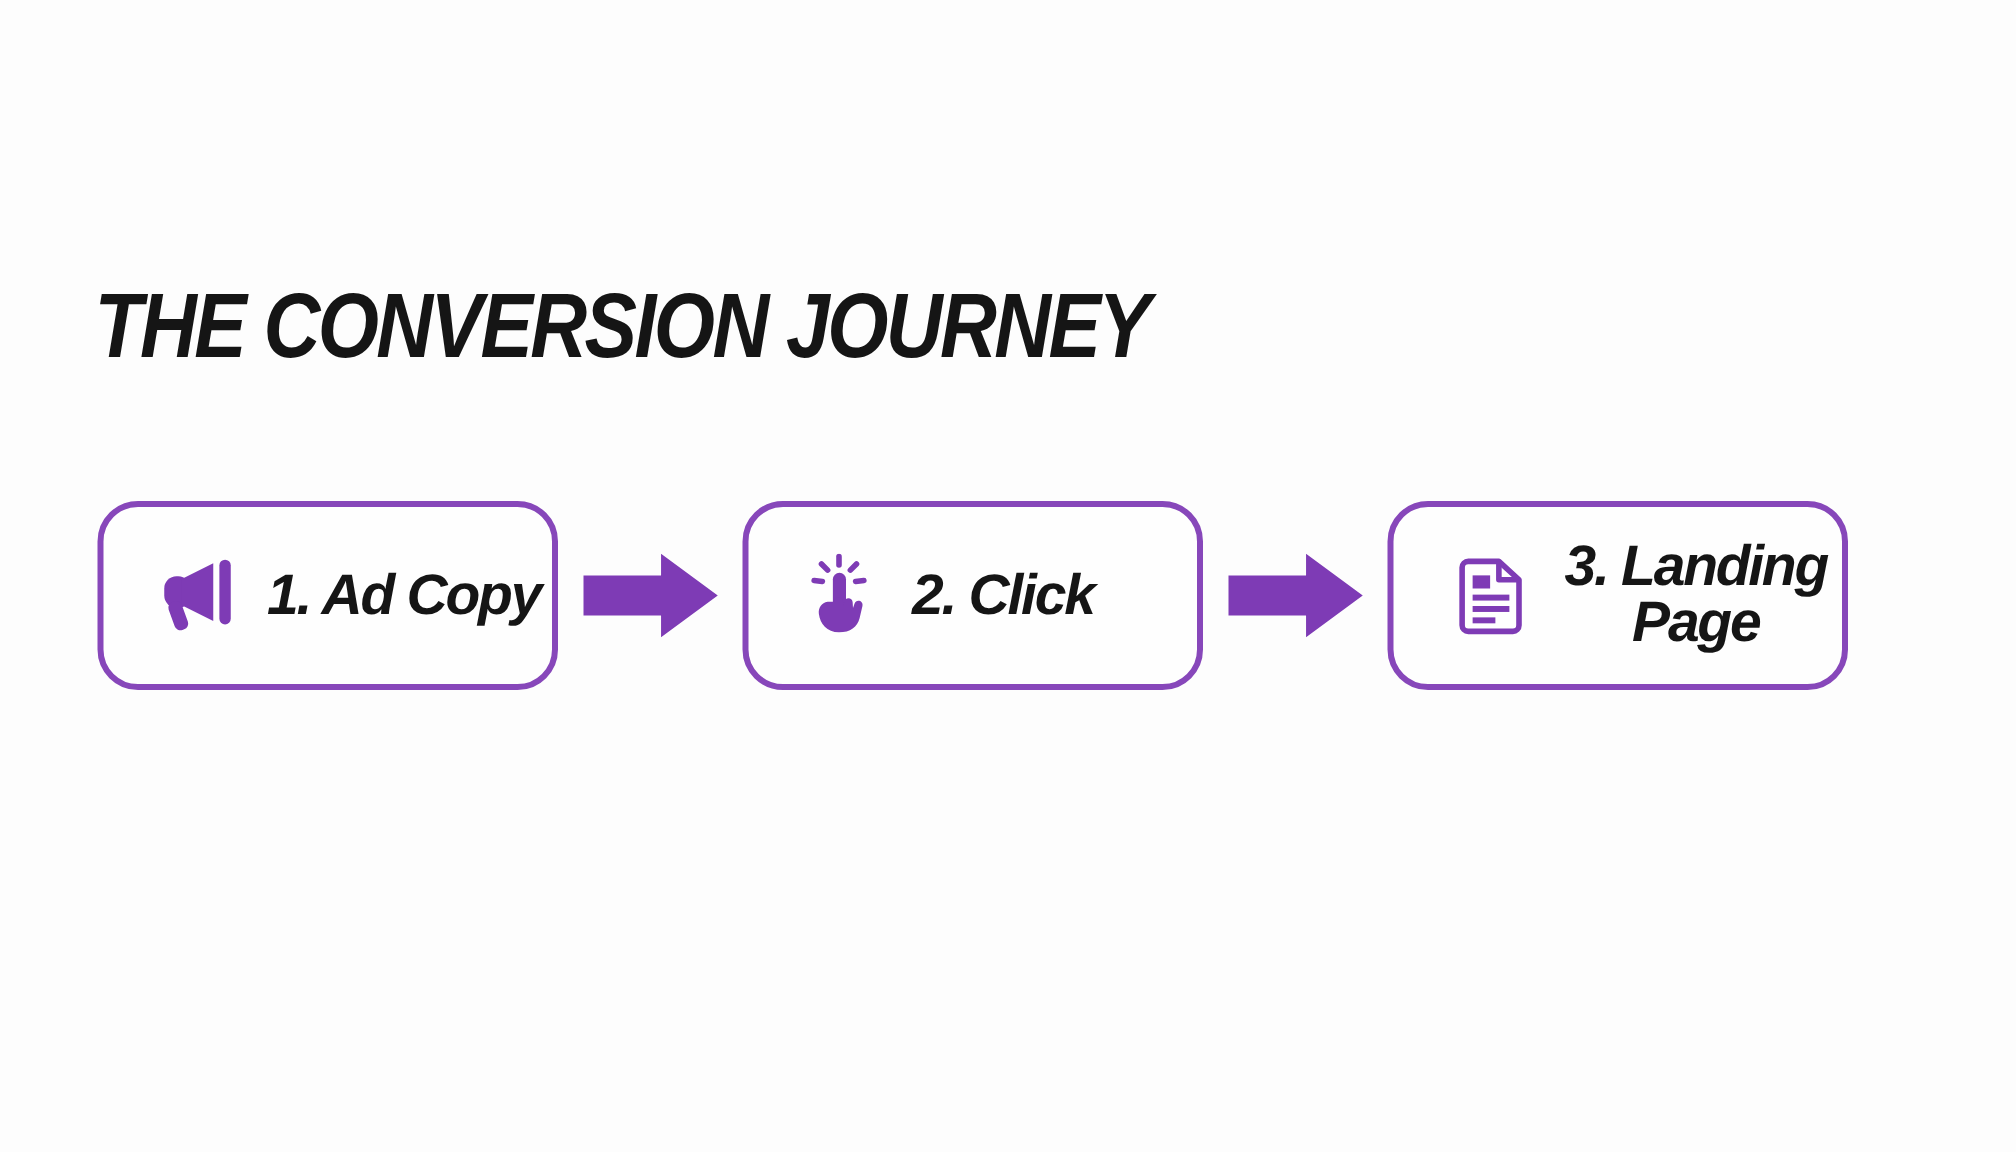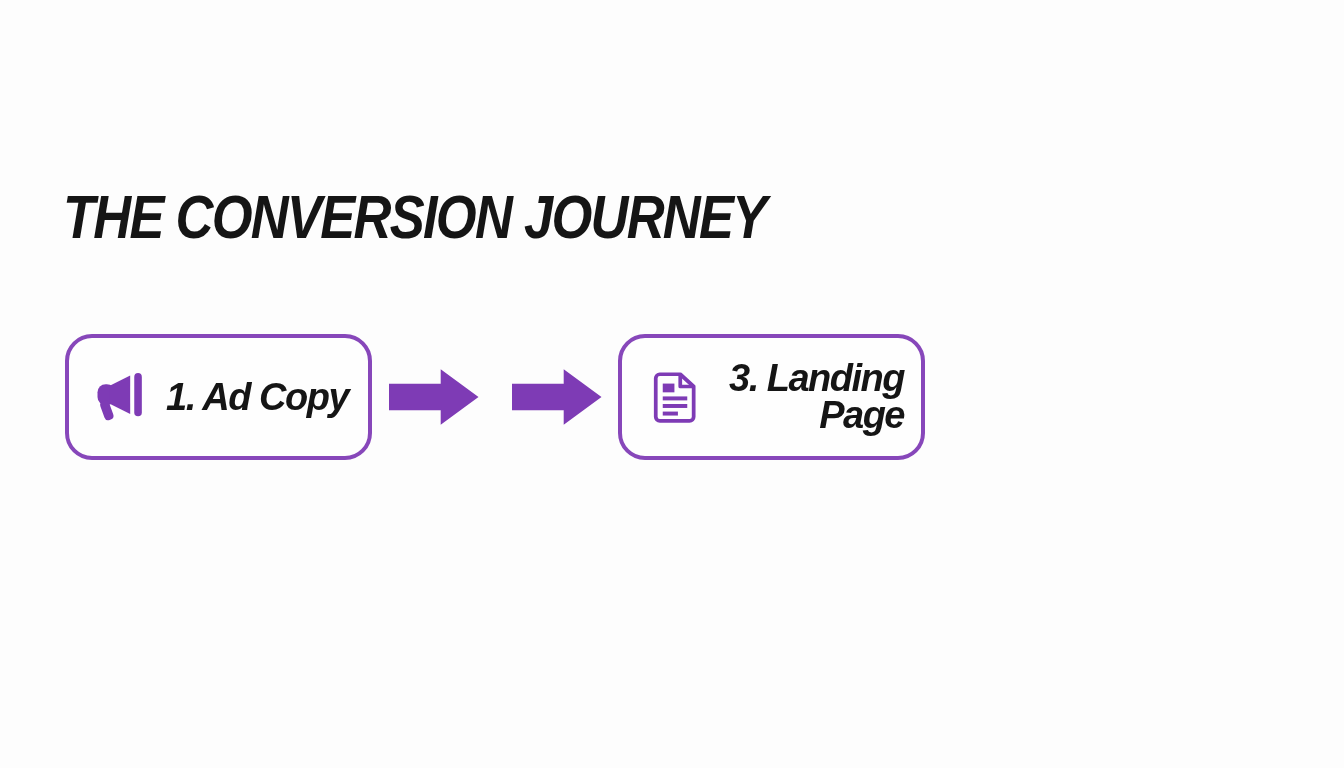--- a/index.html
+++ b/index.html
@@ -38,21 +38,21 @@
     height:126px;
   }
   .step-box{
     width:307px;
     height:126px;
     background:#fefefe;
     border:4px solid var(--border-purple);
     border-radius:27px;
     display:flex;
     align-items:center;
-    padding-left:25px;
+    padding-left:37px;
     gap:16px;
     flex:0 0 auto;
   }
   .step-icon{
     width:56px;
     height:56px;
     flex:0 0 auto;
     color:var(--purple);
     display:flex;
     align-items:center;
@@ -61,21 +61,21 @@
   .step-icon svg{width:100%;height:100%;display:block;}
   .step-label{
     font-size:38px;
     font-weight:bold;
     letter-spacing:-1.5px;
     color:var(--text-dark);
     line-height:1.0;
   }
   .step-label.wrap{
     max-width:185px;
-    text-align:right;
+    text-align:center;
     line-height:0.98;
   }
   .connector{
     width:123px;
     flex:0 0 auto;
     display:flex;
     align-items:center;
     justify-content:center;
   }
   .arrow-right{
@@ -103,20 +103,38 @@
           <rect x="7" y="27" width="8" height="17" rx="3.5" transform="rotate(-20 11 35.5)"></rect>
         </svg>
       </span>
       <span class="step-label">1. Ad Copy</span>
     </div>
 
     <div class="connector">
       <div class="arrow-right"></div>
     </div>
 
+    <div class="step-box">
+      <span class="step-icon">
+        <svg viewBox="0 0 48 48" aria-hidden="true">
+          <g fill="currentColor">
+            <rect x="16.5" y="11" width="7.5" height="22" rx="3.75"></rect>
+            <path d="M13.5 27.5 c-3.5 0.5 -5.5 3.5 -5 7 c0.7 5.5 4.5 10.5 11.5 10.5 c6.5 0 10.5 -3 11.8 -8.2 l1.6 -6.8 c0.7 -3 -3.6 -4.2 -4.6 -1.2 l-0.8 2.4 l-0.2 -3.4 c-0.2 -3.1 -4.6 -3 -4.9 0.1 l-0.2 2.3 l-0.5 -3 c-0.5 -3 -4.8 -2.7 -4.9 0.3 z"></path>
+          </g>
+          <g stroke="currentColor" stroke-width="3.2" stroke-linecap="round">
+            <line x1="20" y1="6.5" x2="20" y2="1.8"></line>
+            <line x1="13.5" y1="9.5" x2="10" y2="6"></line>
+            <line x1="26.5" y1="9.5" x2="30" y2="6"></line>
+            <line x1="10.5" y1="16" x2="5.8" y2="15.4"></line>
+            <line x1="29.5" y1="16" x2="34.2" y2="15.4"></line>
+          </g>
+        </svg>
+      </span>
+      <span class="step-label">2. Click</span>
+    </div>
 
     <div class="connector">
       <div class="arrow-right"></div>
     </div>
 
     <div class="step-box">
       <span class="step-icon">
         <svg viewBox="0 0 48 48" aria-hidden="true">
           <path d="M11 4.5 h17.5 L40 15 v26 a3.5 3.5 0 0 1 -3.5 3.5 h-25.5 a3.5 3.5 0 0 1 -3.5 -3.5 v-33 a3.5 3.5 0 0 1 3.5 -3.5 z" fill="none" stroke="currentColor" stroke-width="3.2" stroke-linejoin="round"></path>
           <path d="M28.5 4.5 v10.5 H40" fill="none" stroke="currentColor" stroke-width="3.2" stroke-linejoin="round"></path>

